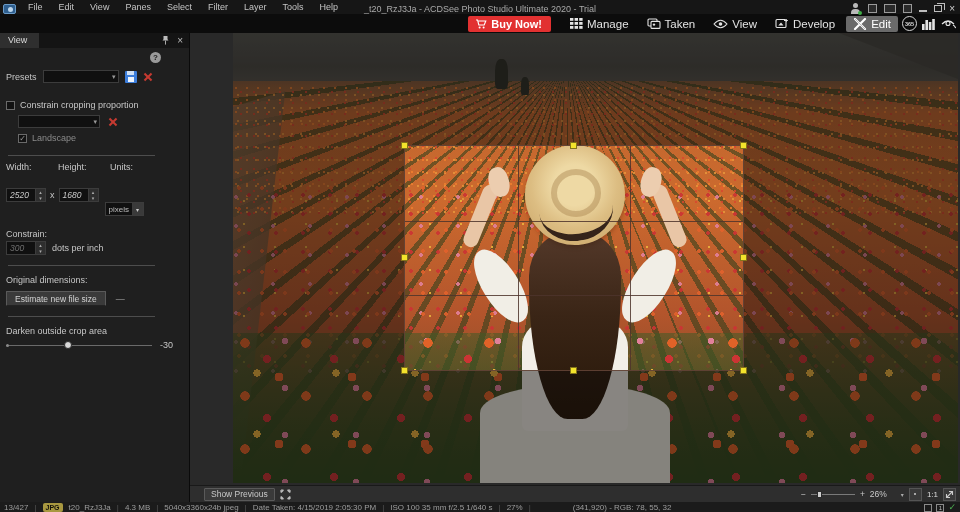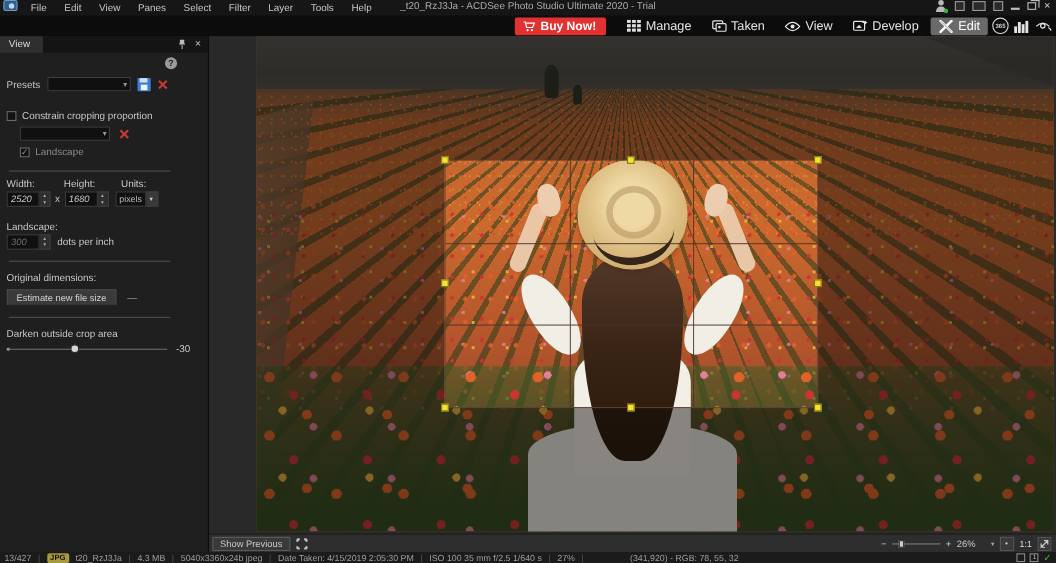--- a/index.html
+++ b/index.html
@@ -2,21 +2,21 @@
 <html><head>
 <meta charset="utf-8">
 <style>
   * { margin:0; padding:0; box-sizing:border-box; }
   html,body { width:960px; height:512px; background:#000; }
   body { font-family:"Liberation Sans","DejaVu Sans",sans-serif; color:#c9c9c9; overflow:hidden; }
   .app { position:relative; width:960px; height:512px; background:#1f1f1f; }
 
   
   .titlebar { position:absolute; left:0; top:0; width:960px; height:14px; background:#161616;
-    display:flex; align-items:flex-start; font-size:9px; color:#c4c4c4; }
+    display:flex; align-items:flex-end; font-size:9px; color:#c4c4c4; }
   .appicon { width:13px; height:10px; margin:0 4px 0 3px; background:#2f5f8f; border:1px solid #6b9cc9; border-radius:2px; position:relative; }
   .appicon::after { content:""; position:absolute; left:3.5px; top:1.5px; width:5px; height:5px; border-radius:50%; background:#bcd6ec; }
   .menu-item { padding:0 8px; line-height:14px; cursor:default; }
   .win-title { position:absolute; left:0; right:0; text-align:center; color:#a9a9a9; pointer-events:none; }
   .tb-right { margin-left:auto; display:flex; align-items:center; gap:7px; padding-right:5px; z-index:2; }
   .person { position:relative; width:11px; height:11px; }
   .person .head { position:absolute; left:3px; top:0; width:5px; height:5px; border-radius:50%; background:#b9b9b9; }
   .person .bust { position:absolute; left:1px; top:5.5px; width:9px; height:5px; border-radius:4px 4px 0 0; background:#b9b9b9; }
   .person .dot { position:absolute; right:-1px; bottom:-1px; width:4px; height:4px; border-radius:50%; background:#3fae46; }
   .pane-ico { width:9px; height:9px; border:1px solid #9a9a9a; background:#2a2a2a; }
@@ -155,36 +155,36 @@
   .grid-h { position:absolute; left:0; right:0; height:1px; background:rgba(78,52,44,.85); }
   .gv1 { left:33.3%; } .gv2 { left:66.6%; } .gh1 { top:33.3%; } .gh2 { top:66.6%; }
   .handle { position:absolute; width:7px; height:7px; background:#f3e32c; border:1px solid #84741a; }
   .h-tl { left:-4px; top:-4px; } .h-tm { left:calc(50% - 4px); top:-4px; } .h-tr { right:-4px; top:-4px; }
   .h-ml { left:-4px; top:calc(50% - 4px); } .h-mr { right:-4px; top:calc(50% - 4px); }
   .h-bl { left:-4px; bottom:-4px; } .h-bm { left:calc(50% - 4px); bottom:-4px; } .h-br { right:-4px; bottom:-4px; }
 
   
   .bottombar { width:770px; height:17px; background:#2e2e2e; border-top:1px solid #191919;
     display:flex; align-items:center; font-size:8.5px; color:#c9c9c9; }
-  .showprev { height:13px; background:#3a3a3a; border:1px solid #5a5a5a; border-radius:1px; margin-left:3px;
+  .showprev { height:13px; background:#3a3a3a; border:1px solid #5a5a5a; border-radius:1px; margin-left:14px;
     padding:0 6px; display:flex; align-items:center; }
   .expand-ico { margin-left:5px; }
   .zoomctl { margin-left:auto; display:flex; align-items:center; gap:5px; padding-right:4px; }
   .zslider { position:relative; width:44px; height:9px; }
   .zslider .track { position:absolute; left:0; right:0; top:4px; height:1.4px; background:#7a7a7a; }
   .zslider .handle { position:absolute; left:6px; top:1px; width:5px; height:7px; background:#cfcfcf; border:1px solid #2a2a2a; }
   .zpct { display:flex; align-items:center; gap:14px; }
   .zpct .arrow { font-size:6px; color:#aaa; }
   .sq-btn { width:13px; height:13px; background:#3a3a3a; border:1px solid #555; display:flex; align-items:center; justify-content:center; }
   .dot-in { width:2px; height:2px; background:#ccc; border-radius:50%; }
   .ratio { font-size:8px; color:#ddd; }
 
   
   .statusbar { position:absolute; left:0; top:502px; width:960px; height:10px; background:#1b1b1b;
-    display:flex; align-items:center; font-size:8px; color:#9d9d9d; gap:6px; padding:0 4px; }
+    display:flex; align-items:flex-end; font-size:8px; color:#9d9d9d; gap:6px; padding:0 4px; }
   .sep { color:#555; }
   .badge-jpg { background:#a89840; color:#15130a; font-weight:bold; font-size:7px; border-radius:2px; padding:0 3px; line-height:9px; }
   .pixelinfo { margin-left:36px; }
   .sb-right { margin-left:auto; display:flex; align-items:center; gap:4px; }
   .sb-sq { width:8px; height:8px; border:1px solid #8a8a8a; }
   .sb-one { width:8px; height:8px; border:1px solid #8a8a8a; color:#bbb; font-size:6px; display:flex; align-items:center; justify-content:center; }
   .sb-check { color:#4caf50; font-size:9px; line-height:9px; }
 </style>
 </head>
 <body>
@@ -350,28 +350,28 @@
             </div>
         </div>
         <span class="lbl">x</span>
         <div class="spinfield">
           <div class="val">1680</div>
           <div class="spin">
               <span>▴</span>
               <span>▾</span>
             </div>
         </div>
-        <div class="unitsel" style="margin-left:2px;">
+        <div class="unitsel" style="margin-left:2px;margin-top:28px;">
           <div class="val">pixels</div>
           <div class="btn">▾</div>
         </div>
       </div>
 
       <div class="row" style="margin-top:13px;">
-        <span class="lbl">Landscape:</span>
+        <span class="lbl">Constrain:</span>
       </div>
       <div class="row" style="margin-top:2px; gap:6px;">
         <div class="spinfield">
           <div class="val dim">300</div>
           <div class="spin">
               <span>▴</span>
               <span>▾</span>
             </div>
         </div>
         <span class="lbl">dots per inch</span>

